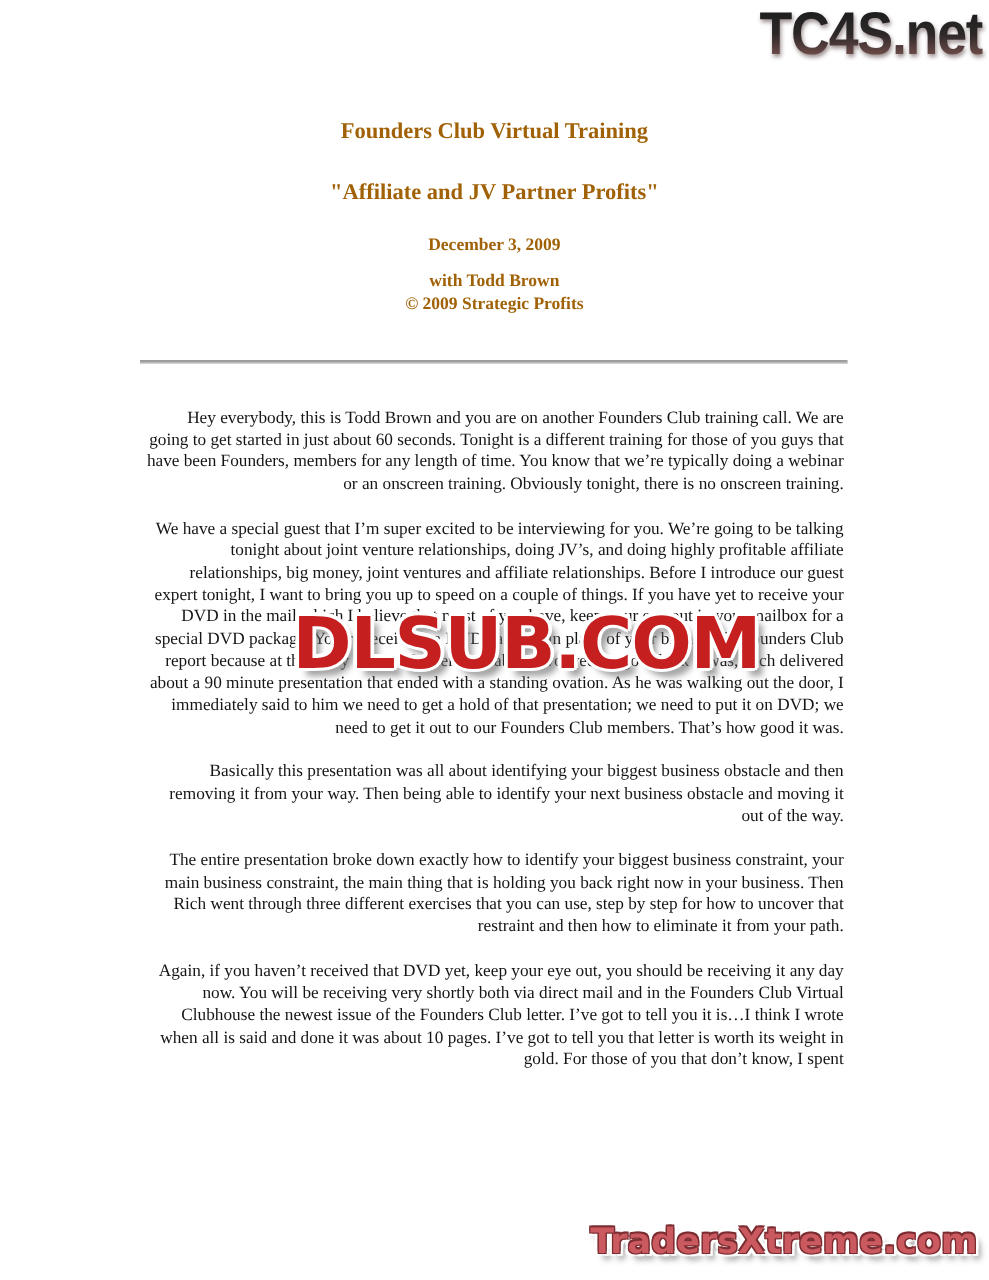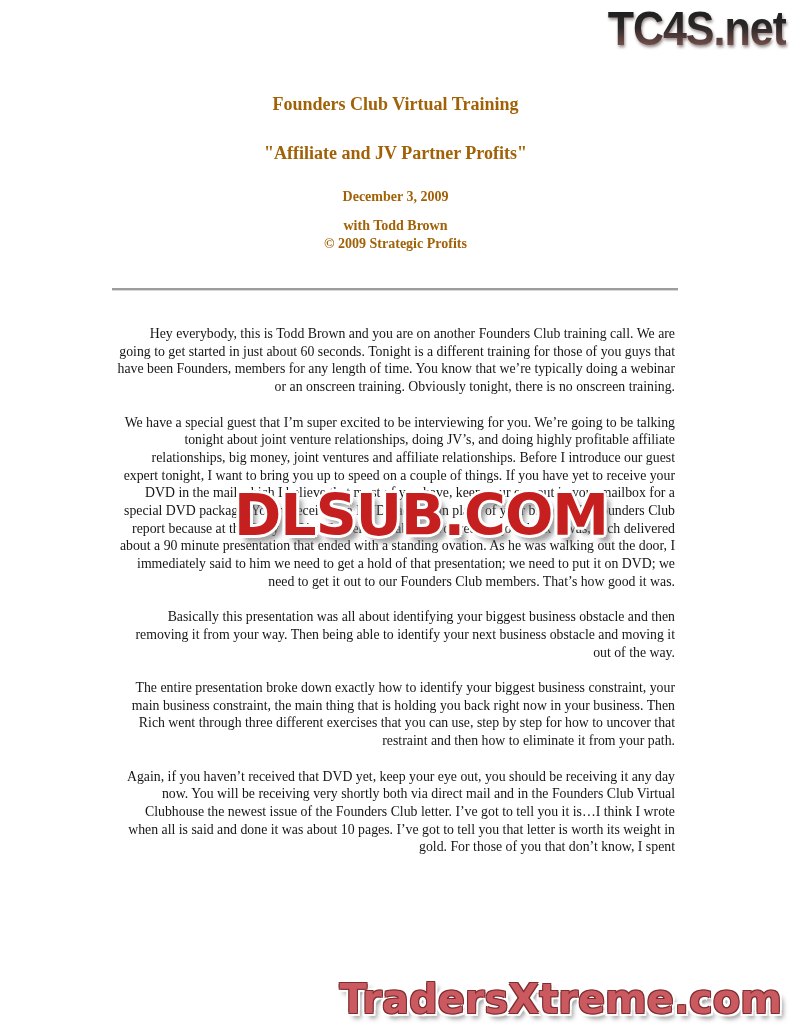--- a/index.html
+++ b/index.html
@@ -95,21 +95,21 @@
        6px  7px 5px rgba(110,110,110,0.65);
   }
 
   
   .footer-logo {
     position: absolute;
     top: 976px;
     right: 9px;
     font-family: "DejaVu Sans", sans-serif;
     font-weight: bold;
-    font-size: 40px;
+    font-size: 28px;
     color: #cb5a60;
     white-space: nowrap;
     text-shadow:
       -1px -1px 0 #7c2d31,  1px -1px 0 #7c2d31,
       -1px  1px 0 #7c2d31,  1px  1px 0 #7c2d31,
       -3px -3px 1px #ffffff, 3px -3px 1px #ffffff,
       -3px  3px 1px #ffffff, 3px  3px 1px #ffffff,
        4px  5px 5px rgba(45,45,45,0.55);
   }
 </style>

